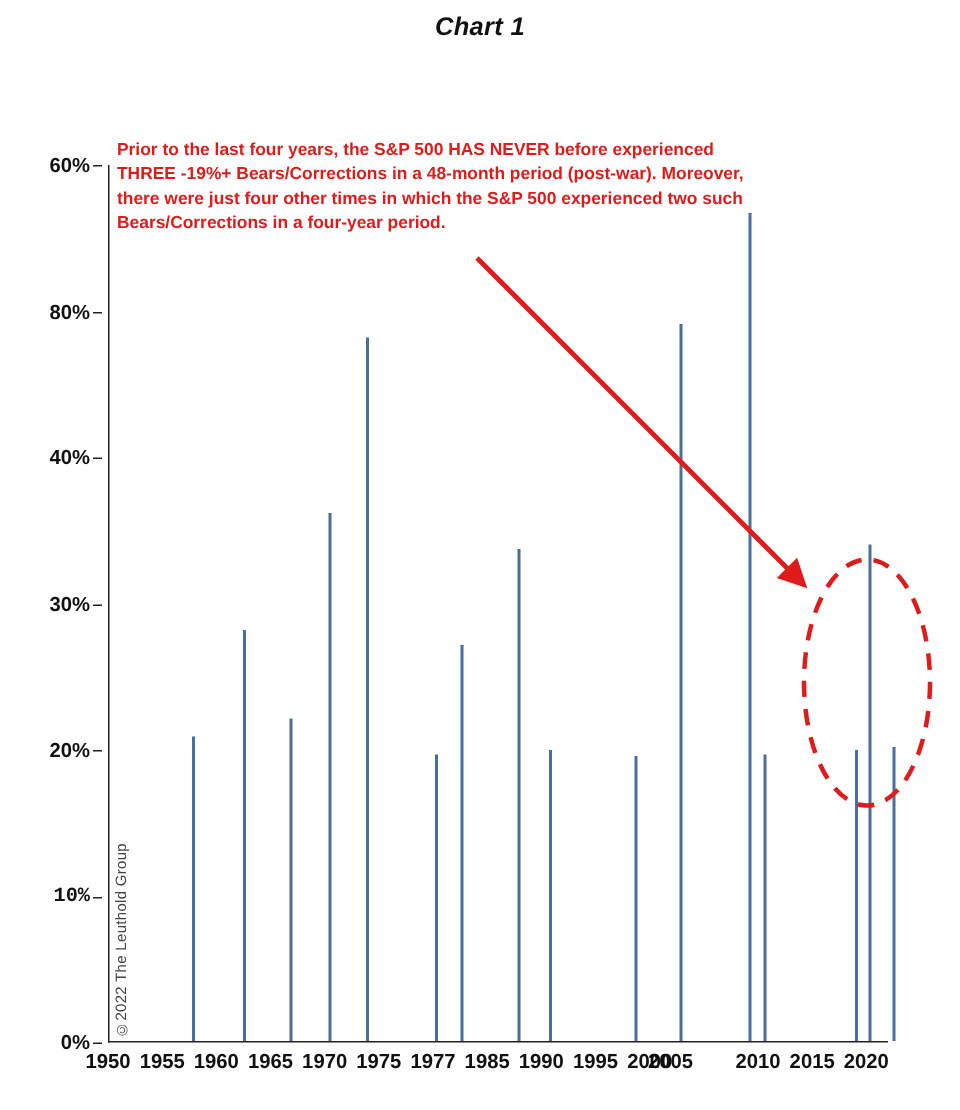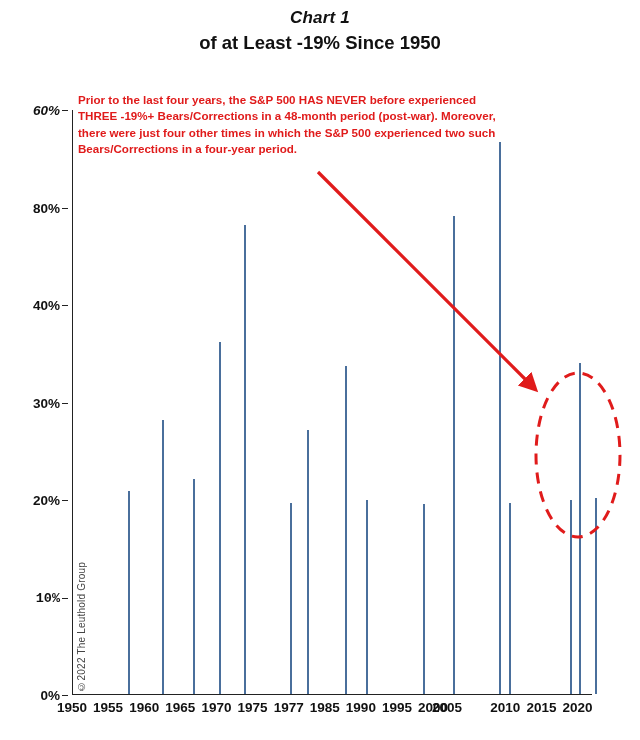--- a/index.html
+++ b/index.html
@@ -128,37 +128,36 @@
     pointer-events: none;
   }
 </style>
 </head>
 <body>
 
 <div id="root">
 
   <div class="title-block">
     <div class="chart-label">Chart 1</div>
-    <div class="title-line">of at Least -19% Since 1950</div>
   </div>
 
   <div class="y-labels" id="y-labels">
       <div class="y-label" style="top: 585px;">0%</div>
       <div class="tick" style="top: 585px; left: 62px;"></div>
       <div class="y-label" style="top: 487.5px; font-family: Liberation Mono, monospace;">10%</div>
       <div class="tick" style="top: 487.5px; left: 62px;"></div>
       <div class="y-label" style="top: 390px;">20%</div>
       <div class="tick" style="top: 390px; left: 62px;"></div>
       <div class="y-label" style="top: 292.5px;">30%</div>
       <div class="tick" style="top: 292.5px; left: 62px;"></div>
       <div class="y-label" style="top: 195px;">40%</div>
       <div class="tick" style="top: 195px; left: 62px;"></div>
       <div class="y-label" style="top: 97.5px;">80%</div>
       <div class="tick" style="top: 97.5px; left: 62px;"></div>
-      <div class="y-label" style="top: 0px; font-style: italic;">60%</div>
+      <div class="y-label" style="top: 0px;">60%</div>
       <div class="tick" style="top: 0px; left: 62px;"></div>
     </div>
 
   <div class="plot-area">
     <div class="bars" id="bars">
         <div class="bar" title="1957: 20.8%" style="left: 54.6111px; height: 202.8px; background: rgb(74, 111, 156);"></div>
         <div class="bar" title="1962: 28.1%" style="left: 88.5556px; height: 273.975px; background: rgb(74, 111, 156);"></div>
         <div class="bar" title="1966: 22.1%" style="left: 119.611px; height: 215.475px; background: rgb(74, 111, 156);"></div>
         <div class="bar" title="1970: 36.1%" style="left: 146.333px; height: 351.975px; background: rgb(74, 111, 156);"></div>
         <div class="bar" title="1974: 48.1%" style="left: 170.889px; height: 468.975px; background: rgb(74, 111, 156);"></div>

